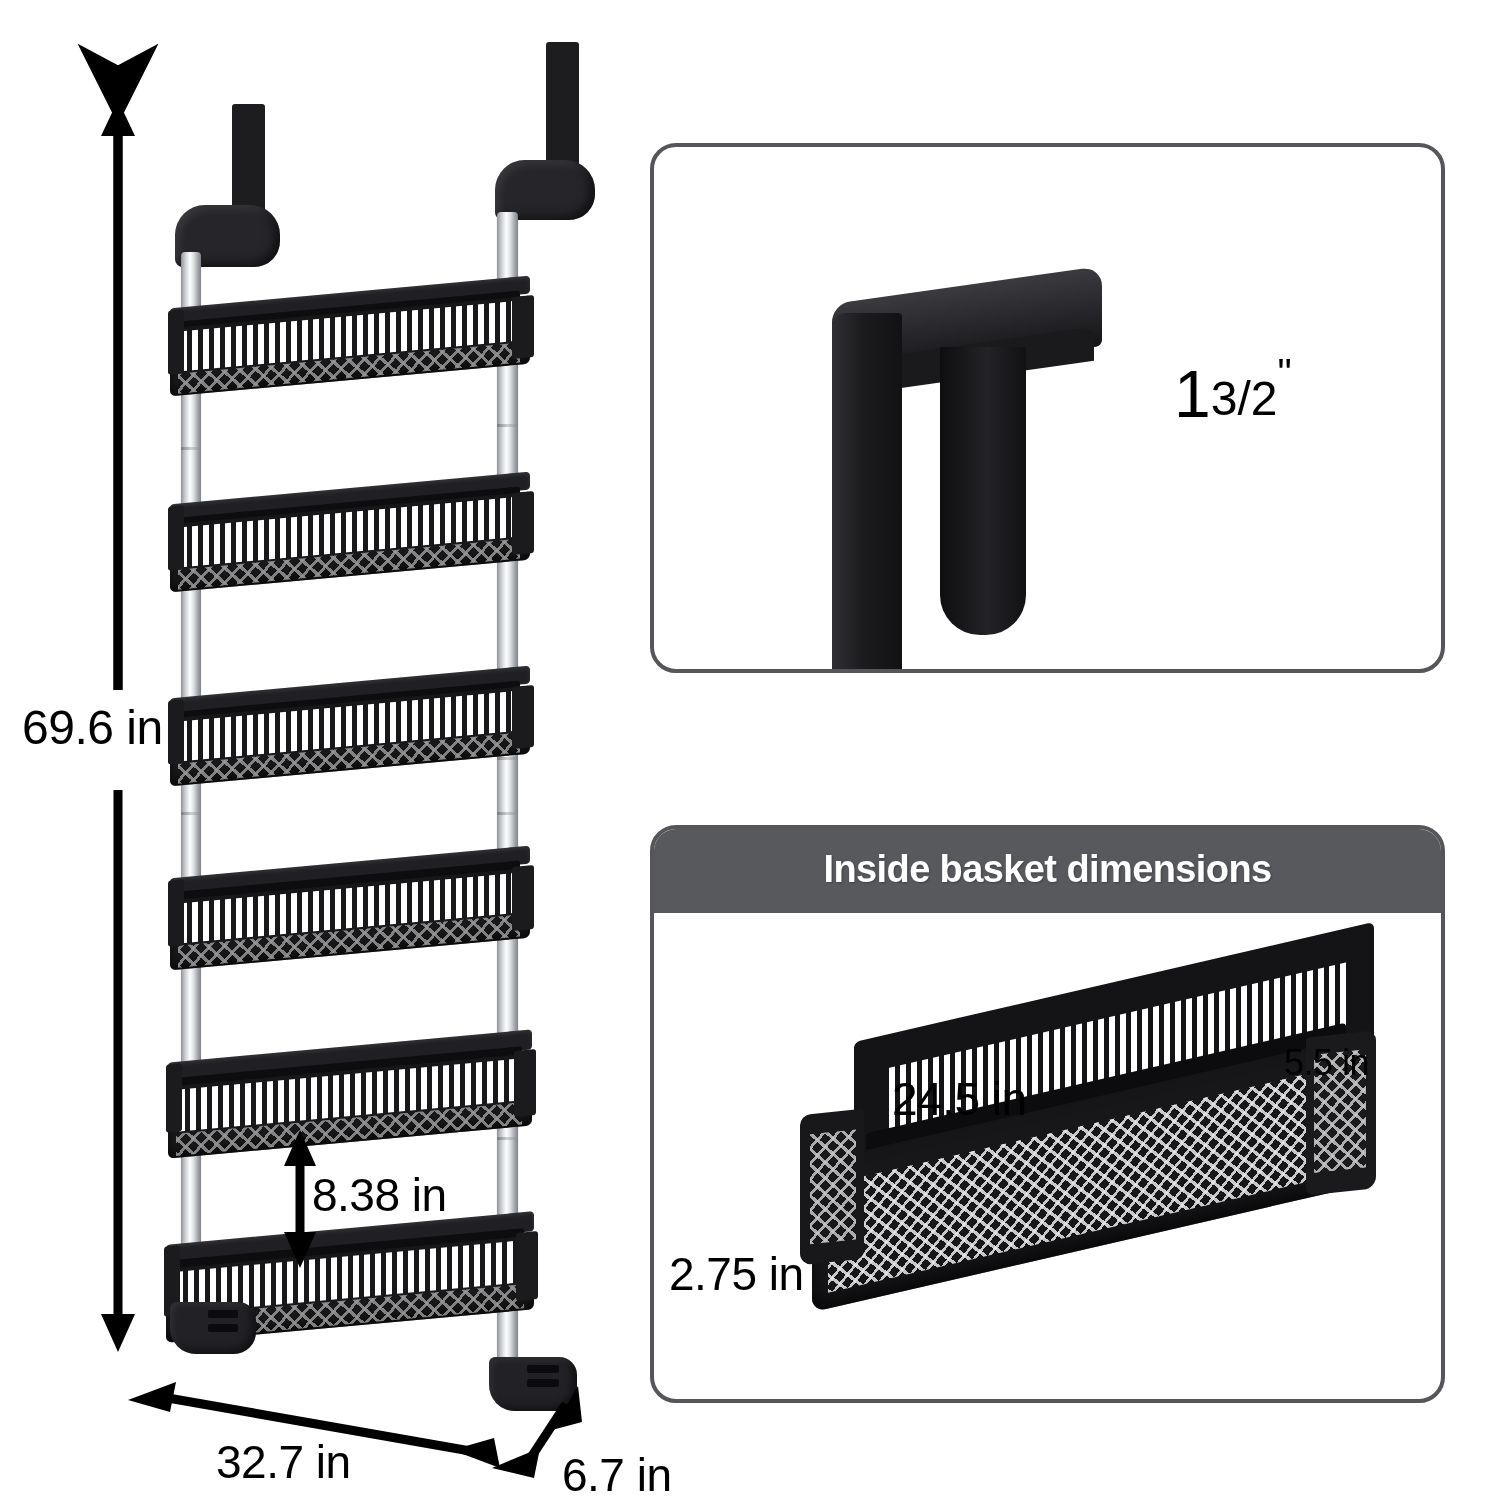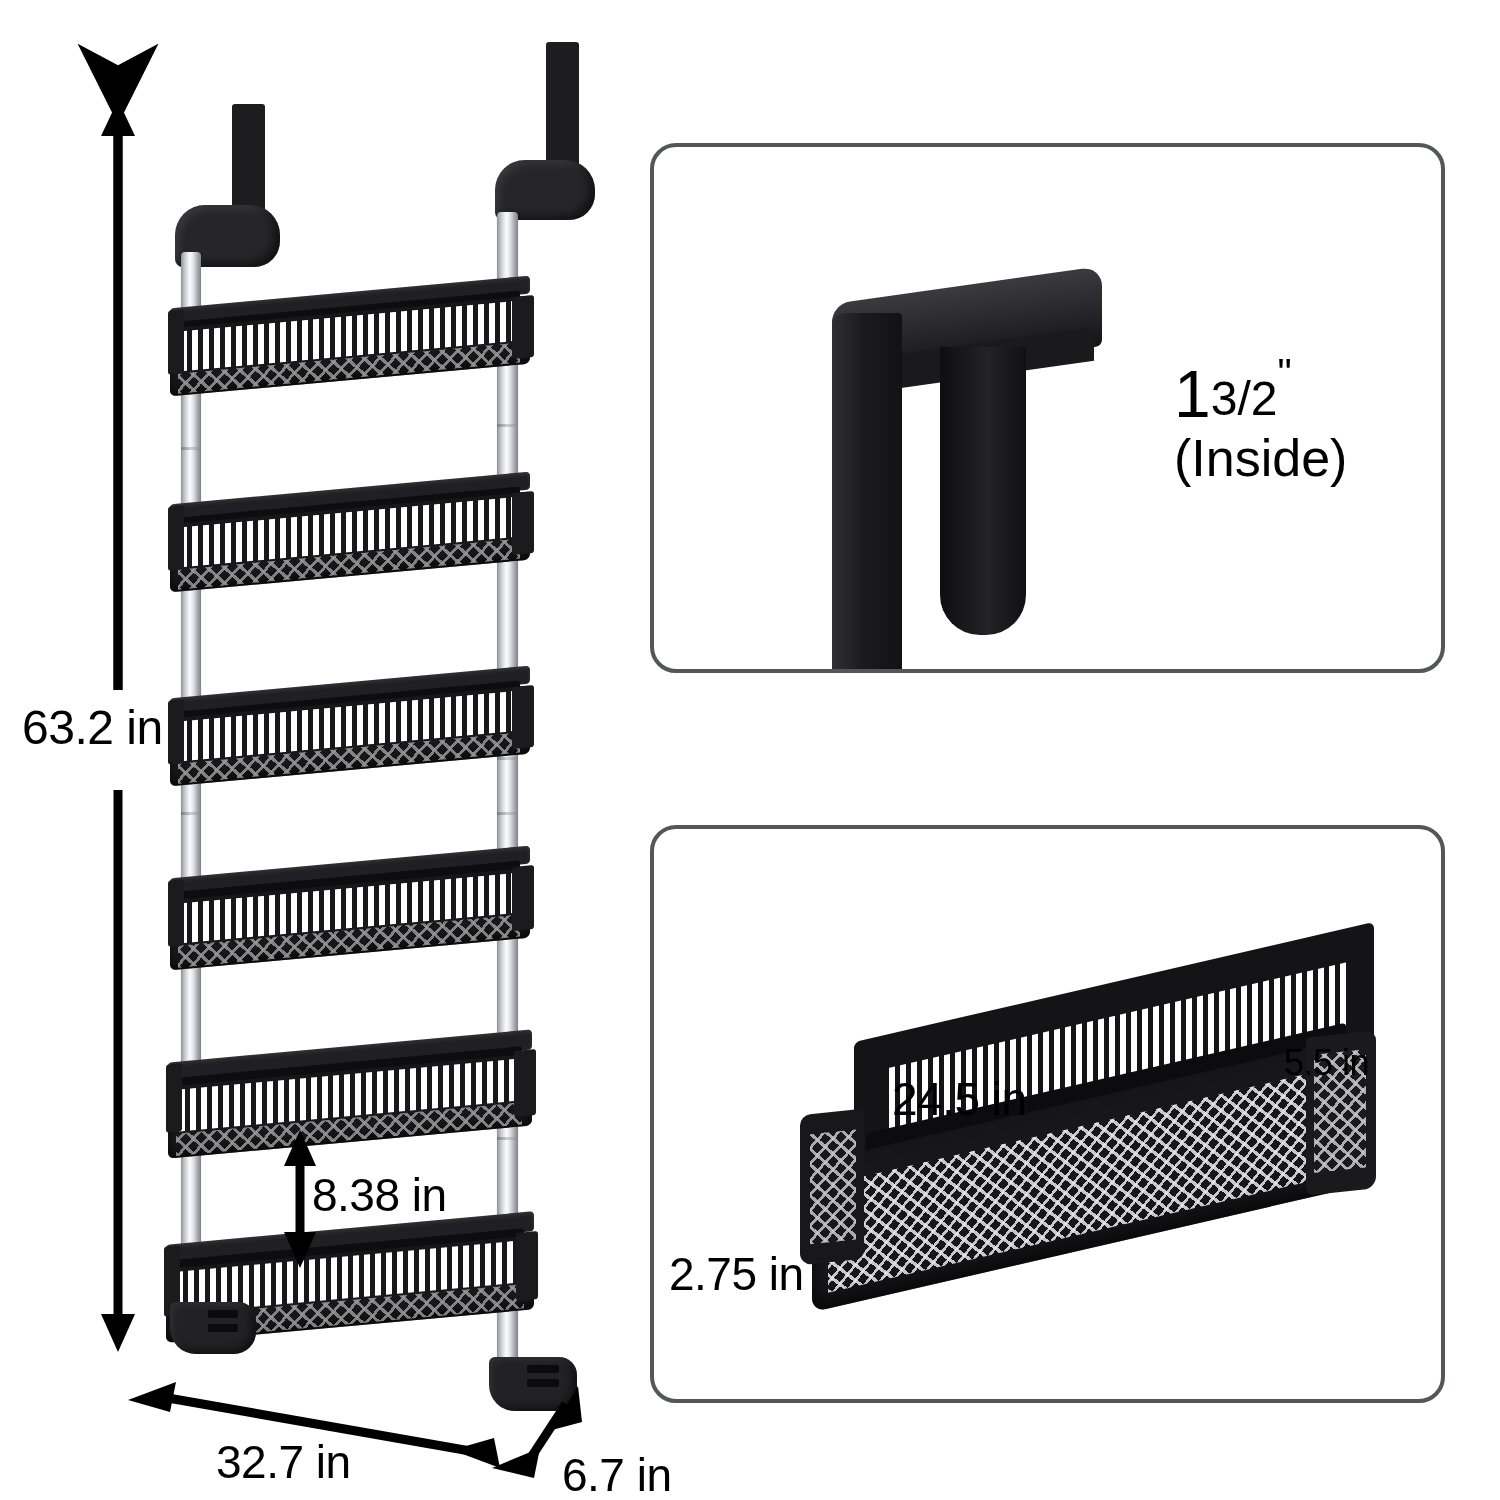--- a/index.html
+++ b/index.html
@@ -338,21 +338,21 @@
       <path d="M1398,1062 L1347,1060 L1372,1030 Z" fill="#000"></path>
     </g>
 
     <g>
       <line x1="785" y1="1160" x2="785" y2="1260" stroke="#000" stroke-width="9"></line>
       <path d="M785,1132 L769,1170 L801,1170 Z" fill="#000"></path>
       <path d="M785,1290 L769,1252 L801,1252 Z" fill="#000"></path>
     </g>
   </svg>
 
-  <div class="dim-text" style="left:22px;top:700px;font-size:48px;">63.2 in</div>
+  <div class="dim-text" style="left:22px;top:700px;font-size:48px;">69.6 in</div>
 
   <div class="dim-text" style="left:312px;top:1168px;font-size:46px;">8.38 in</div>
 
   <div class="dim-text" style="left:216px;top:1435px;font-size:46px;">32.7 in</div>
 
   <div class="dim-text" style="left:562px;top:1448px;font-size:46px;">6.7 in</div>
 
   <div class="panel" style="left:650px;top:143px;width:795px;height:530px;">
 
     <div class="panel-body">
@@ -364,26 +364,28 @@
         <div class="hook-bridge-inner" style="left:60px;top:58px;width:230px;height:34px;
                     transform:skewY(-8deg);"></div>
 
         <div class="hook-left-leg" style="left:28px;top:28px;width:70px;height:372px;"></div>
 
         <div class="hook-right-leg" style="left:136px;top:62px;width:86px;height:288px;"></div>
       </div>
 
       <div class="hook-label" style="left:520px;top:118px;">
         <span class="big">1</span><span class="frac">3/2</span><span class="quote">"</span>
-        <span class="inside">(Inside)</span>
       </div>
     </div>
   </div>
 
   <div class="panel" style="left:650px;top:825px;width:795px;height:578px;">
+    <div class="panel-header">
+      <span class="title">Inside basket dimensions</span>
+    </div>
 
     <div class="panel-body">
 
       <div class="bphoto" style="left:140px;top:65px;width:600px;height:390px;">
 
         <div class="bp-body" style="position:absolute;left:60px;top:0px;width:520px;height:150px;
                     background:#141416;border-radius:6px;
                     transform:skewY(-13deg);overflow:hidden;">
           <div class="slats" style="left:30px;top:34px;right:24px;height:96px;"></div>
         </div>

